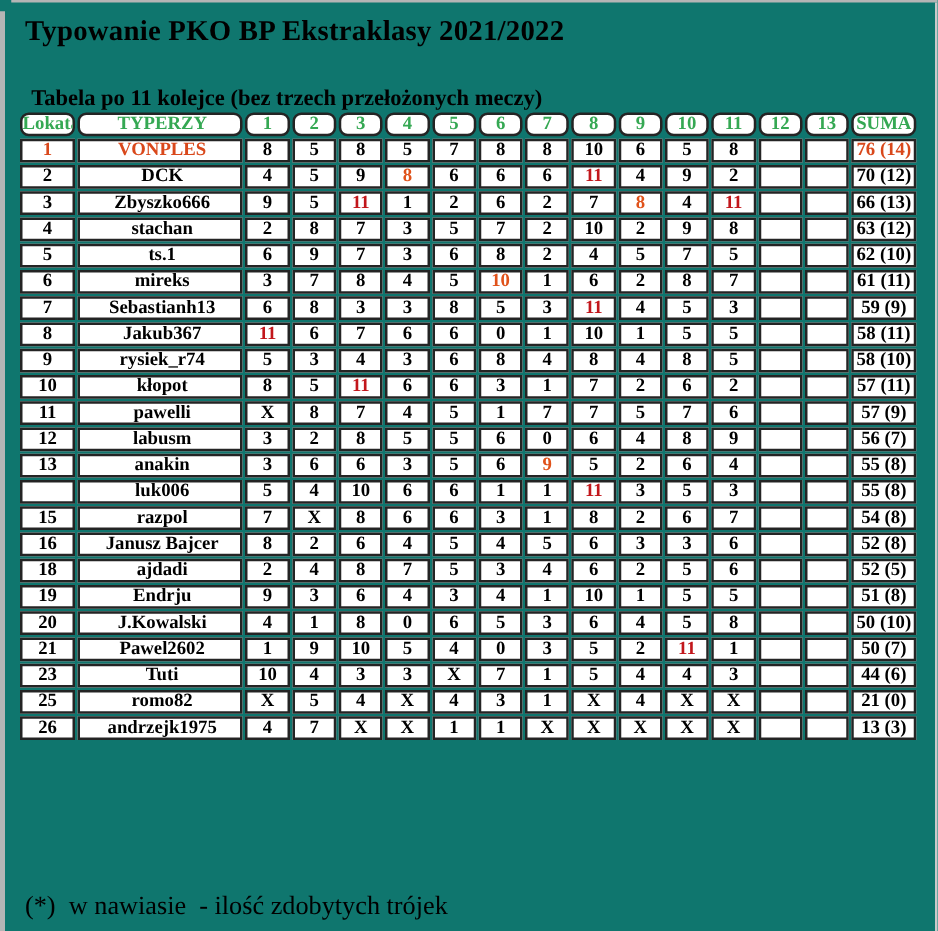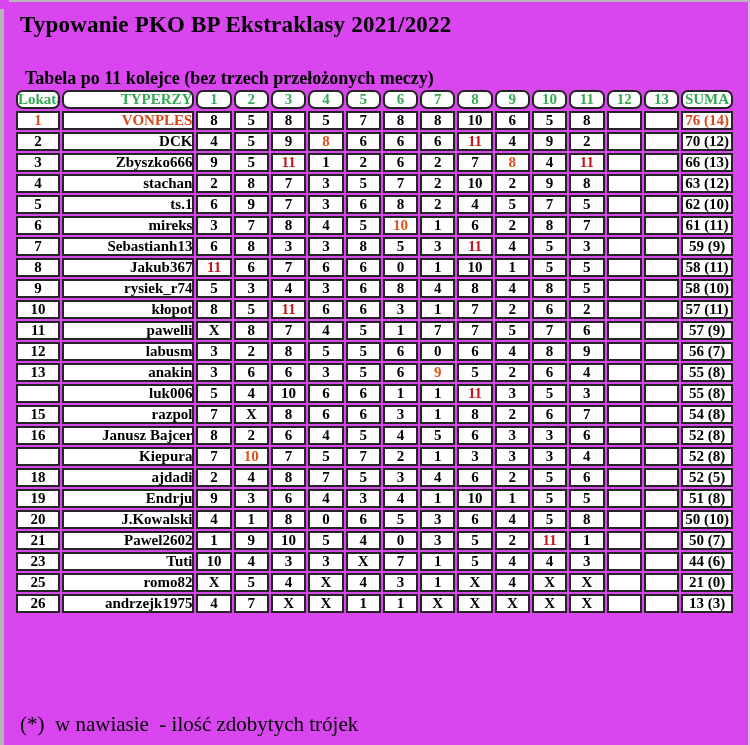--- a/index.html
+++ b/index.html
@@ -6,21 +6,21 @@
     --header-green:#35a853;
     --accent-orange:#d9481b;
     --highlight-red:#c2161b;
     --highlight-orange:#e0521a;
     --line:#242424;
     --edge-gray:#b5b5b5;
   }
   *{box-sizing:border-box;margin:0;padding:0;}
   body{background:#e9e9e9;font-family:"Liberation Serif",serif;}
   .page{
-    position:relative;width:750px;height:745px;background:#d946ef;
+    position:relative;width:750px;height:745px;background:#0f766e;
     overflow:hidden;
   }
   
   .edge-left{position:absolute;left:0;top:9px;width:4px;height:736px;background:var(--edge-gray);}
   .edge-top{position:absolute;left:9px;top:0;width:741px;height:2px;background:var(--edge-gray);}
   .edge-right{position:absolute;right:0;top:2px;width:2px;height:743px;background:#c9c9c9;}
   .page-title{
     position:absolute;left:20px;top:12px;
     font-size:23px;font-weight:bold;color:#000;letter-spacing:0.2px;
     white-space:pre;
@@ -43,21 +43,21 @@
     font-size:15px;font-weight:bold;
     text-align:center;vertical-align:middle;
     padding:0;overflow:hidden;white-space:nowrap;
     background:#fff;color:#000;line-height:1;
   }
   th{color:var(--header-green);border-radius:7px;}
   .c-rank{width:40px;}
   .c-name{width:120px;}
   .c-round{width:32px;}
   .c-suma{width:47px;}
-  .th-name,.cell-name{text-align:right;padding-left:3px;}
+  .th-name,.cell-name{text-align:center;padding-left:3px;}
   tr.accent .cell-rank,
   tr.accent .cell-name,
   tr.accent .cell-suma{color:var(--accent-orange);}
   td.hl-red{color:var(--highlight-red);}
   td.hl-orange{color:var(--highlight-orange);}
   .footnote{
     position:absolute;left:20px;top:712px;
     font-size:21px;font-weight:normal;color:#000;white-space:pre;
   }
 </style>
@@ -376,38 +376,20 @@
           <td class="c-round cell-score">5</td>
           <td class="c-round cell-score">6</td>
           <td class="c-round cell-score">3</td>
           <td class="c-round cell-score">3</td>
           <td class="c-round cell-score">6</td>
           <td class="c-round cell-score"></td>
           <td class="c-round cell-score"></td>
           <td class="c-suma cell-suma">52 (8)</td>
         </tr>
         <tr>
-          <td class="c-rank cell-rank"></td>
-          <td class="c-name cell-name">Kiepura</td>
-          <td class="c-round cell-score">7</td>
-          <td class="c-round cell-score hl-orange">10</td>
-          <td class="c-round cell-score">7</td>
-          <td class="c-round cell-score">5</td>
-          <td class="c-round cell-score">7</td>
-          <td class="c-round cell-score">2</td>
-          <td class="c-round cell-score">1</td>
-          <td class="c-round cell-score">3</td>
-          <td class="c-round cell-score">3</td>
-          <td class="c-round cell-score">3</td>
-          <td class="c-round cell-score">4</td>
-          <td class="c-round cell-score"></td>
-          <td class="c-round cell-score"></td>
-          <td class="c-suma cell-suma">52 (8)</td>
-        </tr>
-        <tr>
           <td class="c-rank cell-rank">18</td>
           <td class="c-name cell-name">ajdadi</td>
           <td class="c-round cell-score">2</td>
           <td class="c-round cell-score">4</td>
           <td class="c-round cell-score">8</td>
           <td class="c-round cell-score">7</td>
           <td class="c-round cell-score">5</td>
           <td class="c-round cell-score">3</td>
           <td class="c-round cell-score">4</td>
           <td class="c-round cell-score">6</td>

